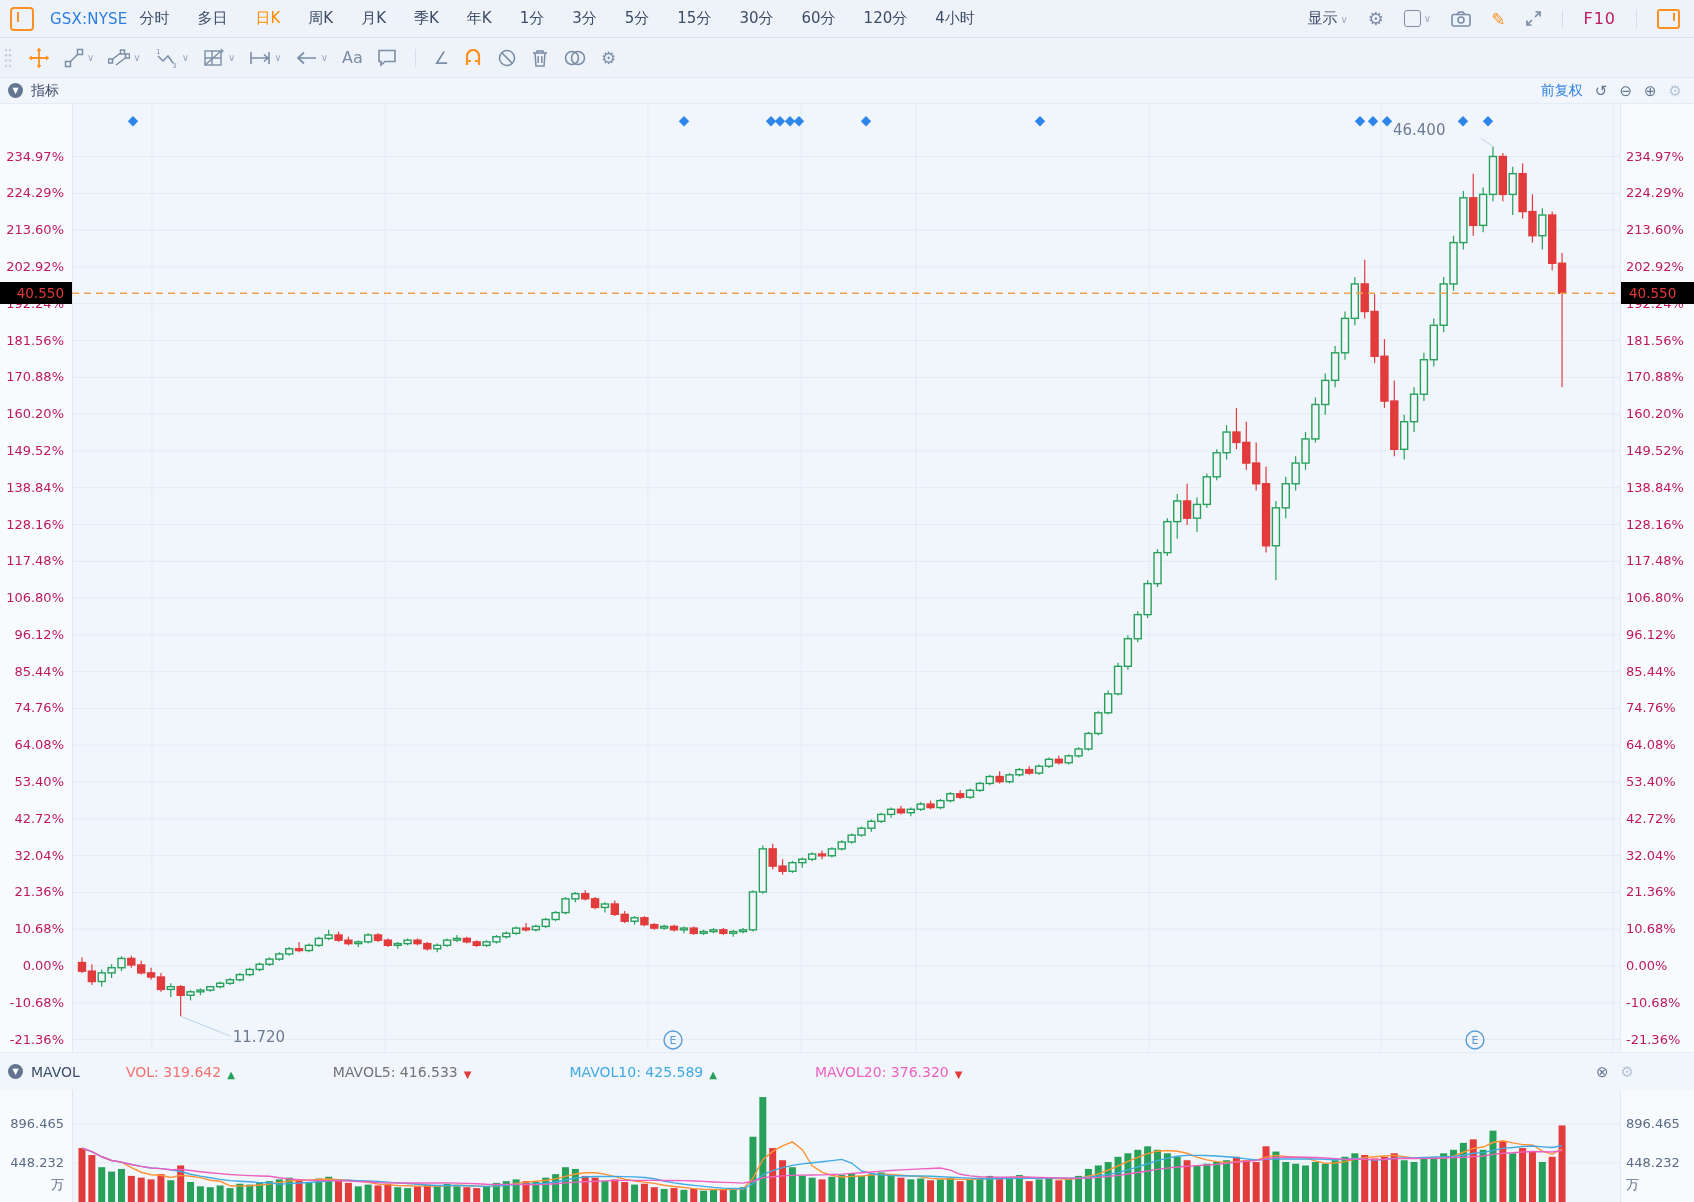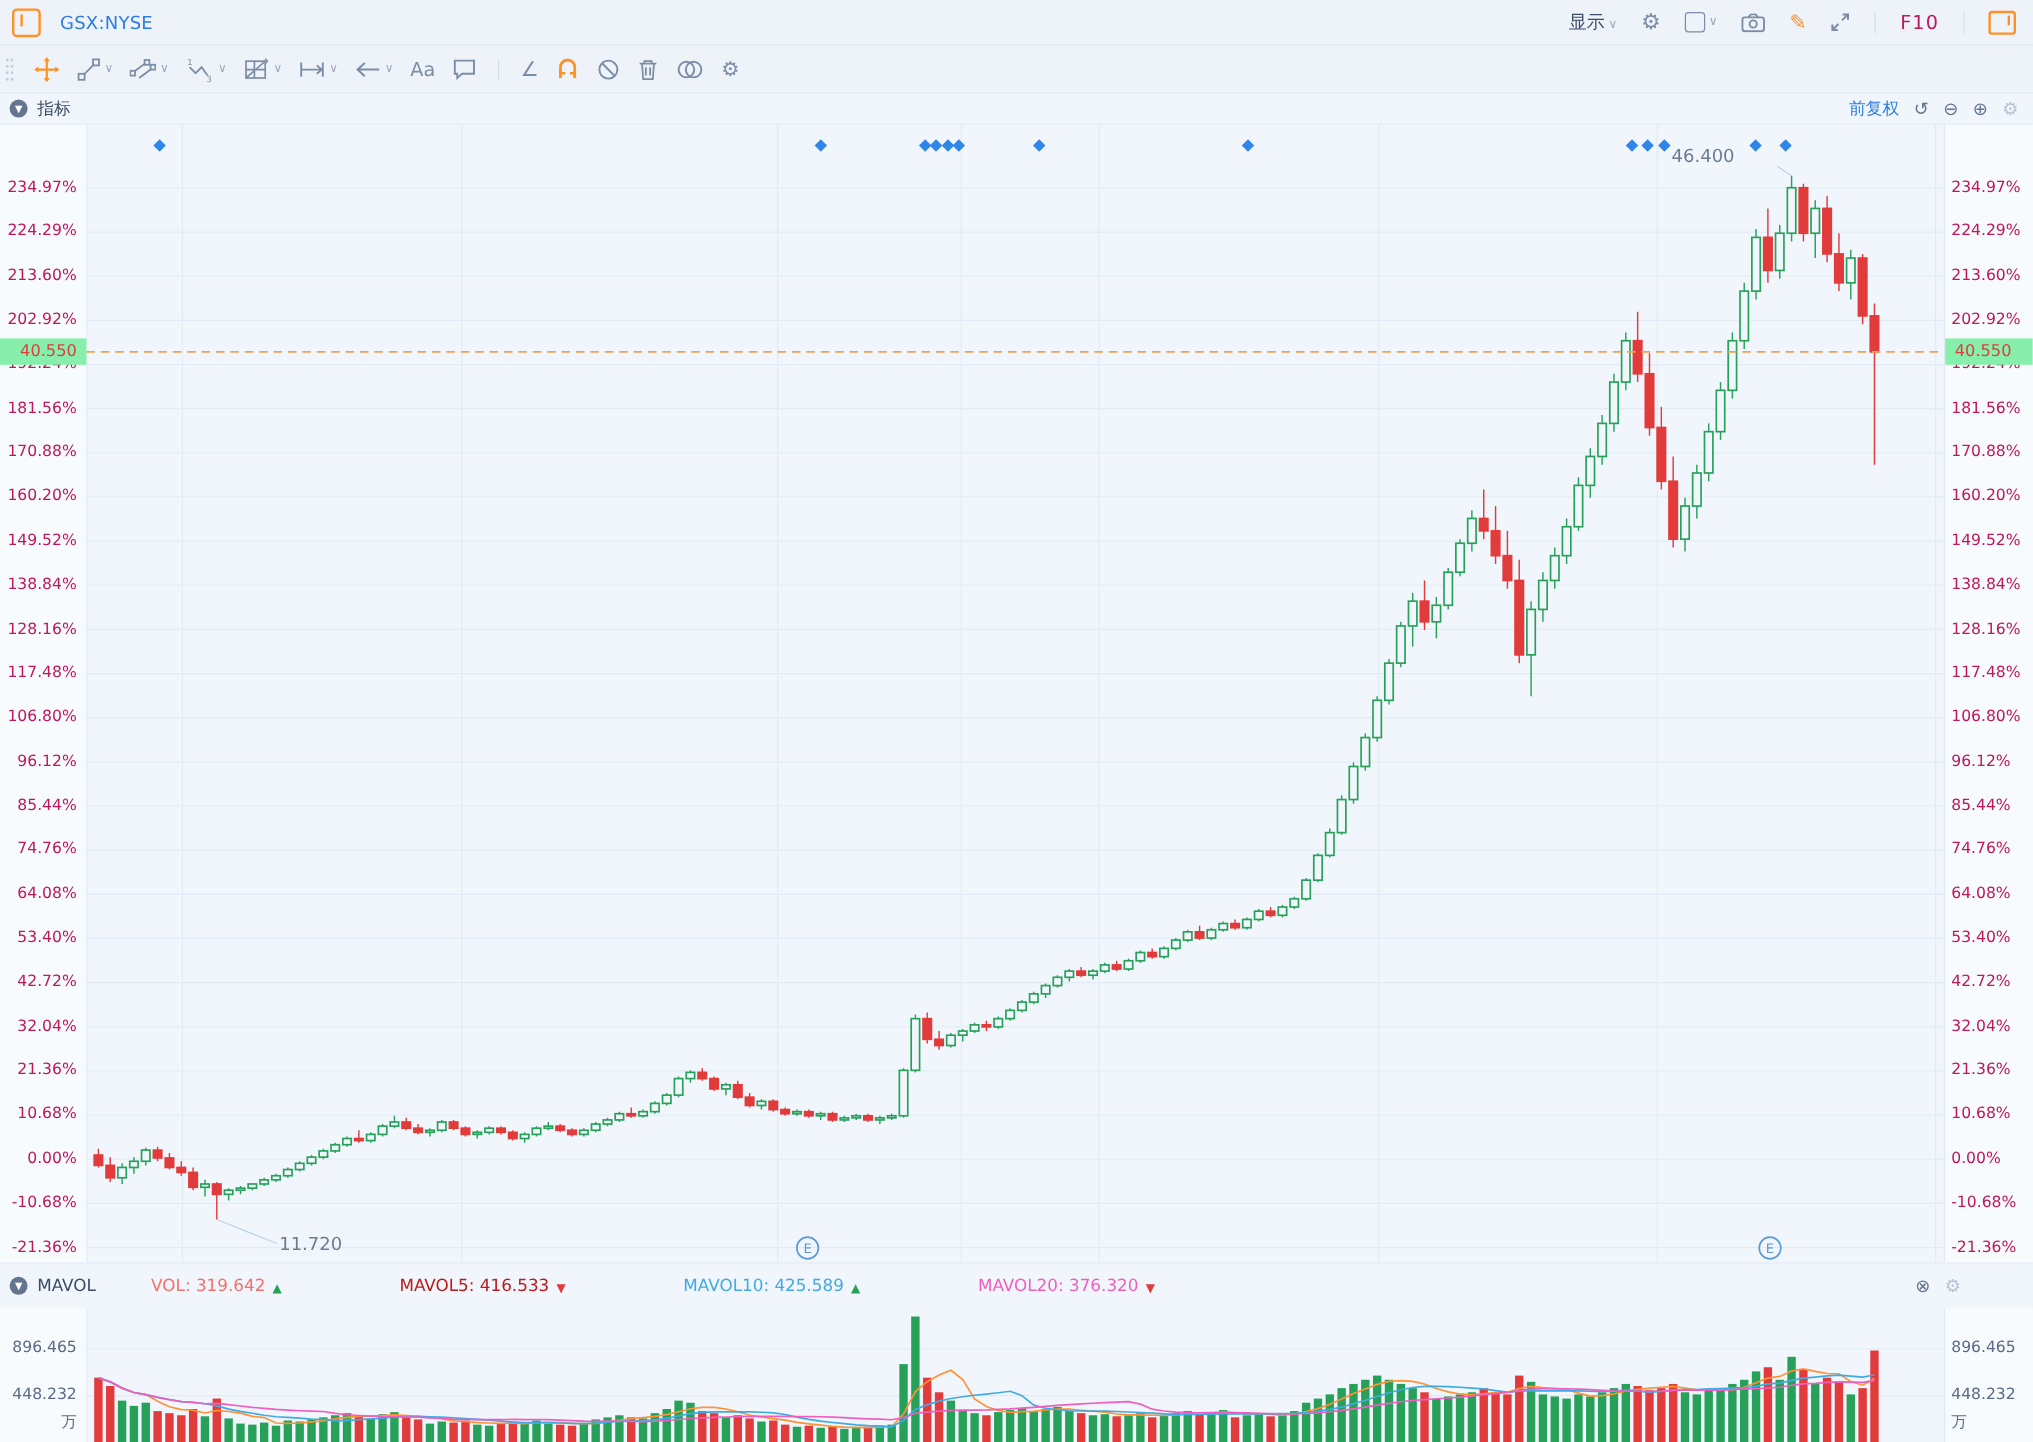--- a/index.html
+++ b/index.html
@@ -46,21 +46,21 @@
 
   
   .main{position:absolute;left:0;top:104px;width:1694px;height:948px;background:#f1f6fc;}
   .gutter{position:absolute;top:0;height:948px;background:#f8fbfe;z-index:1;}
   .gutter.l{left:0;width:72px;border-right:1px solid #e0e9f4;}
   .gutter.r{left:1620px;width:74px;border-left:1px solid #e0e9f4;}
   #main-svg{position:absolute;left:0;top:0;z-index:2;}
   .yl{position:absolute;font-size:13px;color:#be185d;z-index:3;line-height:16px;}
   .yl.left{left:0;width:64px;text-align:right;}
   .yl.right{left:1626px;width:66px;text-align:left;}
-  .price-badge{position:absolute;height:22px;line-height:22px;background:#86efac;color:#e23b3c;font-size:13.5px;
+  .price-badge{position:absolute;height:22px;line-height:22px;background:#000000;color:#e23b3c;font-size:13.5px;
                z-index:4;}
   .price-badge.l{left:0;width:72px;text-align:right;padding-right:8px;box-sizing:border-box;}
   .price-badge.r{left:1621px;width:73px;text-align:left;padding-left:8px;box-sizing:border-box;}
   .anno{position:absolute;font-size:15px;color:#6d7b92;z-index:3;}
 
   
   .mavolbar{position:absolute;left:0;top:1052px;width:1694px;height:38px;background:#f1f6fc;
             border-top:1px solid #e3ebf5;display:flex;align-items:center;box-sizing:border-box;font-size:14px;}
   .mavol-title{color:#3d4c66;margin-right:46px;}
   .leg{display:flex;align-items:flex-end;gap:6px;margin-right:98px;white-space:nowrap;}
@@ -77,20 +77,37 @@
 </style>
 </head>
 <body>
 
 <div id="app">
 
   <div class="hdr">
     <div class="hdr-left">
       <div class="panel-ico"></div>
       <span class="symbol">GSX:NYSE</span>
+      <div class="tabs">
+          <span class="tab">分时</span>
+          <span class="tab">多日</span>
+          <span class="tab active">日K</span>
+          <span class="tab">周K</span>
+          <span class="tab">月K</span>
+          <span class="tab">季K</span>
+          <span class="tab">年K</span>
+          <span class="tab">1分</span>
+          <span class="tab">3分</span>
+          <span class="tab">5分</span>
+          <span class="tab">15分</span>
+          <span class="tab">30分</span>
+          <span class="tab">60分</span>
+          <span class="tab">120分</span>
+          <span class="tab">4小时</span>
+        </div>
     </div>
     <div class="hdr-right">
       <span style="color:#3d4c66;">
         <span>显示</span><span class="chev">∨</span>
       </span>
       <span class="ico" style="font-size:18px;">⚙</span>
       <span class="ico">
         <span style="width:15px;height:15px;border:1.6px solid #7c8da6;border-radius:3px;display:inline-block;"></span>
         <span class="chev">∨</span>
       </span>
@@ -645,21 +662,21 @@
 
   <div class="mavolbar">
     <span class="collapse-ico">▼</span>
     <span class="mavol-title">MAVOL</span>
     <span id="mavol-legend" style="display:flex;align-items:center;">
         <span class="leg">
           <span style="color: rgb(245, 112, 108);">VOL: 319.642</span>
           <span class="tri" style="color: rgb(39, 161, 90);">▲</span>
         </span>
         <span class="leg">
-          <span style="color: #b91c1c;">MAVOL5: 416.533</span>
+          <span style="color: #737373;">MAVOL5: 416.533</span>
           <span class="tri" style="color: rgb(226, 59, 60);">▼</span>
         </span>
         <span class="leg">
           <span style="color: rgb(65, 170, 228);">MAVOL10: 425.589</span>
           <span class="tri" style="color: rgb(39, 161, 90);">▲</span>
         </span>
         <span class="leg">
           <span style="color: rgb(238, 95, 192);">MAVOL20: 376.320</span>
           <span class="tri" style="color: rgb(226, 59, 60);">▼</span>
         </span>

